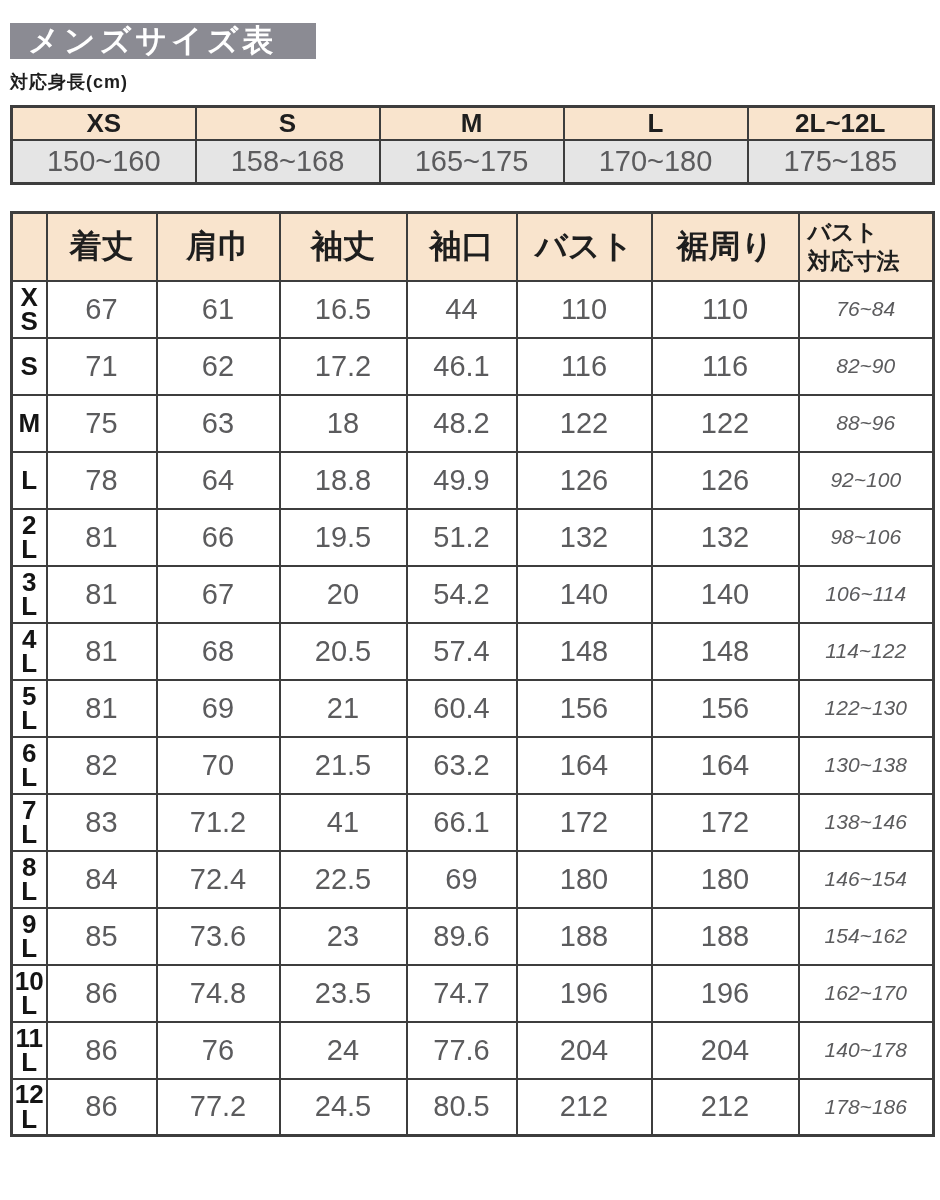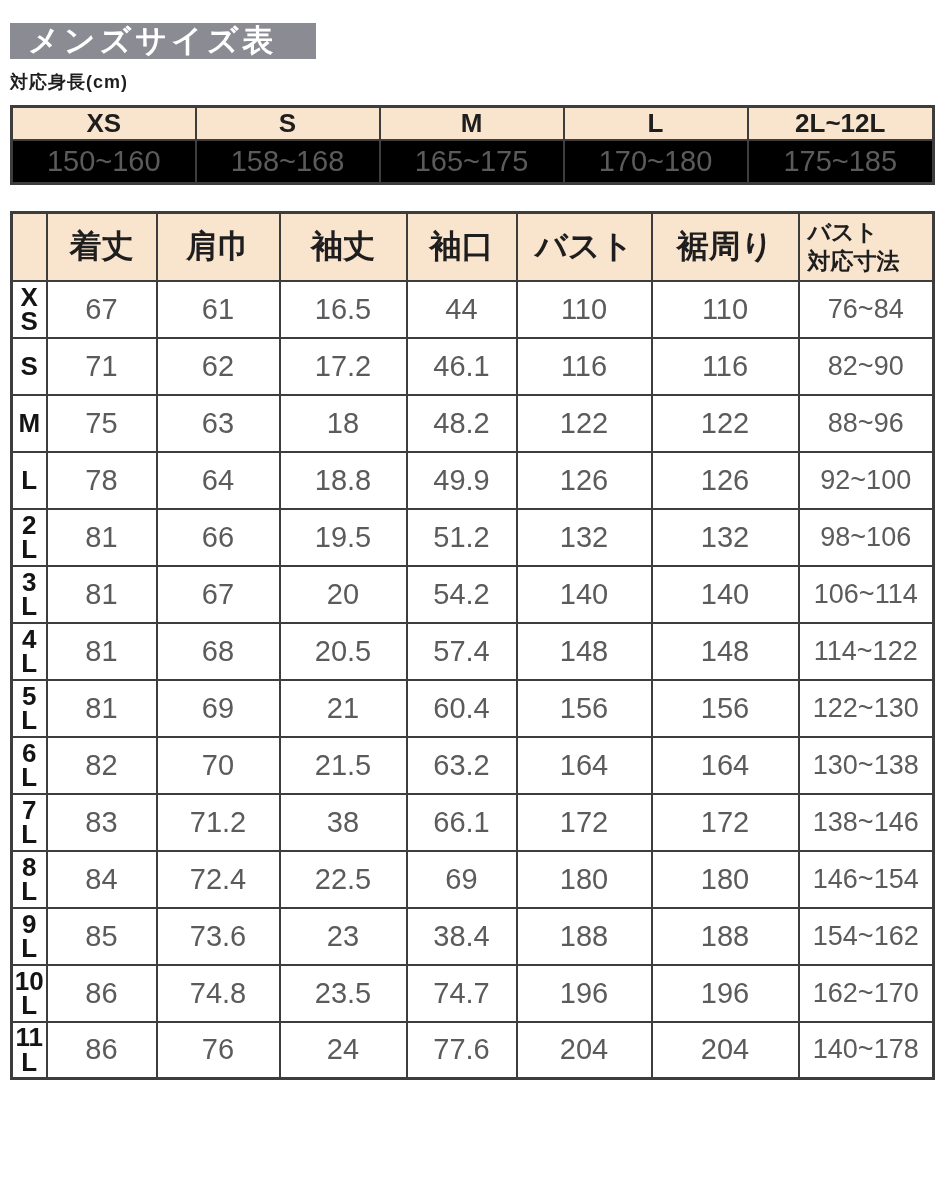--- a/index.html
+++ b/index.html
@@ -34,21 +34,21 @@
   table { border-collapse: collapse; table-layout: fixed; }
   th, td { border: 2px solid var(--border); text-align: center; vertical-align: middle; }
   table.outer { border: 3px solid var(--border); }
 
   .height-table { margin-top: 12px; width: 922px; border-radius: 26px; }
   .height-table th {
     background: var(--header-bg); height: 33px;
     font-size: 26px; font-weight: 600; color: var(--header-text);
   }
   .height-table td {
-    background: #000000; height: 44px;
+    background: #e5e5e5; height: 44px;
     font-size: 29px; font-weight: 400; color: var(--value-text);
   }
 
   .size-table { margin-top: 26px; width: 922px; }
   .size-table thead th {
     background: var(--header-bg); height: 68px;
     font-size: 32px; font-weight: 600; color: var(--header-text);
   }
   .size-table thead th.col-last {
     font-size: 23px; text-align: left; padding-left: 8px;
@@ -57,21 +57,21 @@
   .size-table tbody tr { height: 57px; }
   .size-table tbody th {
     background: #ffffff;
     font-size: 26px; font-weight: 600; color: #141414;
     white-space: pre-line; line-height: 0.95;
   }
   .size-table tbody td {
     background: #ffffff;
     font-size: 29px; font-weight: 400; color: var(--value-text);
   }
-  .size-table tbody td.col-last { font-size: 27px; }
+  .size-table tbody td.col-last { font-size: 21px; font-style: italic; }
 </style>
 </head>
 <body>
 
 <div class="page">
 
   <div class="title-bar">メンズサイズ表</div>
 
   <div class="subtitle">対応身長(cm)</div>
 
@@ -222,21 +222,21 @@
           <td>63.2</td>
           <td>164</td>
           <td>164</td>
           <td class="col-last">130~138</td>
         </tr>
         <tr>
           <th>7
 L</th>
           <td>83</td>
           <td>71.2</td>
-          <td>38</td>
+          <td>41</td>
           <td>66.1</td>
           <td>172</td>
           <td>172</td>
           <td class="col-last">138~146</td>
         </tr>
         <tr>
           <th>8
 L</th>
           <td>84</td>
           <td>72.4</td>
@@ -245,21 +245,21 @@
           <td>180</td>
           <td>180</td>
           <td class="col-last">146~154</td>
         </tr>
         <tr>
           <th>9
 L</th>
           <td>85</td>
           <td>73.6</td>
           <td>23</td>
-          <td>38.4</td>
+          <td>89.6</td>
           <td>188</td>
           <td>188</td>
           <td class="col-last">154~162</td>
         </tr>
         <tr>
           <th>10
 L</th>
           <td>86</td>
           <td>74.8</td>
           <td>23.5</td>
@@ -272,16 +272,27 @@
           <th>11
 L</th>
           <td>86</td>
           <td>76</td>
           <td>24</td>
           <td>77.6</td>
           <td>204</td>
           <td>204</td>
           <td class="col-last">140~178</td>
         </tr>
+        <tr>
+          <th>12
+L</th>
+          <td>86</td>
+          <td>77.2</td>
+          <td>24.5</td>
+          <td>80.5</td>
+          <td>212</td>
+          <td>212</td>
+          <td class="col-last">178~186</td>
+        </tr>
       </tbody>
   </table>
 
 </div>
 
 </body></html>

